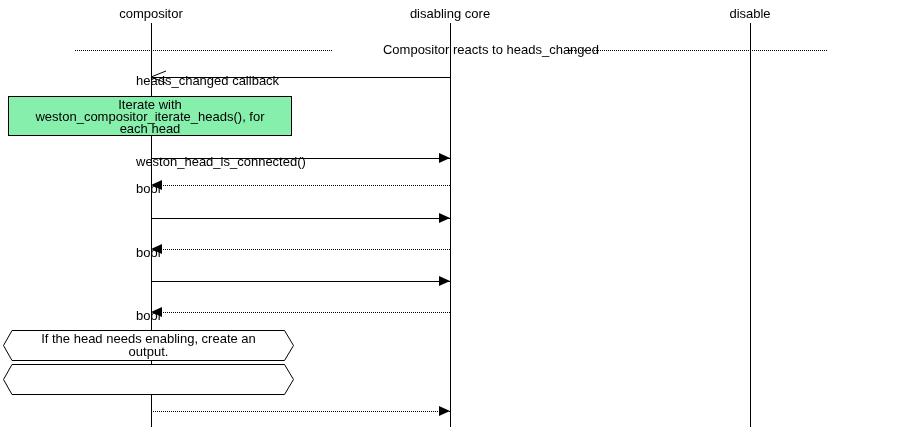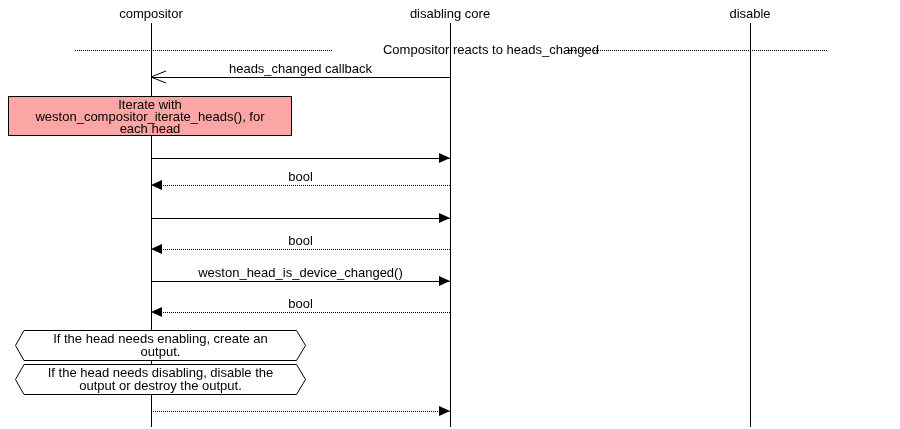--- a/index.html
+++ b/index.html
@@ -41,25 +41,26 @@
     position: absolute;
     top: 42px;
     left: 471px;
     transform: translateX(-50%);
     white-space: nowrap;
     line-height: 15px;
     margin-left: 20px;
   }
   .msg-label {
     position: absolute;
-    left: 151px;
+    left: 136px;
     width: 299px;
-    text-align: center;
+    text-align: left;
     height: 15px;
     line-height: 15px;
+    margin-top: 12px;
   }
   .line-solid {
     position: absolute;
     left: 151px;
     width: 299px;
     height: 0;
     border-top: 1px solid #000000;
   }
   .line-dotted {
     position: absolute;
@@ -87,30 +88,30 @@
   .arr-open {
     position: absolute;
     left: 150px;
   }
   .note-box {
     position: absolute;
     left: 8px;
     top: 96px;
     width: 282px;
     height: 36px;
-    background: #fca5a5;
+    background: #86efac;
     border: 1px solid #000000;
     text-align: center;
     line-height: 12px;
     padding-top: 2px;
     white-space: pre-line;
   }
   .hex {
     position: absolute;
-    left: 15px;
+    left: 3px;
     width: 291px;
     height: 31px;
   }
   .hex svg {
     position: absolute;
     left: 0;
     top: 0;
     display: block;
   }
   .hex-text {
@@ -143,54 +144,52 @@
   <div class="msg-label" style="top:61px">heads_changed callback</div>
   <div class="line-solid" style="top:77px"></div>
   <svg class="arr-open" style="top:70px" width="17" height="14">
     <path d="M16 1 L1 7 L16 13" fill="none" stroke="#000000" stroke-width="1"></path>
   </svg>
 
   <div class="note-box">Iterate with
 weston_compositor_iterate_heads(), for
 each head</div>
 
+  <div class="msg-label" style="top:142px">weston_head_is_connected()</div>
   <div class="line-solid" style="top:158px"></div>
   <div class="arr-r" style="top:153px"></div>
 
   <div class="msg-label" style="top:169px">bool</div>
   <div class="line-dotted" style="top:185px"></div>
   <div class="arr-l" style="top:180px"></div>
 
   <div class="line-solid" style="top:218px"></div>
   <div class="arr-r" style="top:213px"></div>
 
   <div class="msg-label" style="top:233px">bool</div>
   <div class="line-dotted" style="top:249px"></div>
   <div class="arr-l" style="top:244px"></div>
 
-  <div class="msg-label" style="top:265px">weston_head_is_device_changed()</div>
   <div class="line-solid" style="top:281px"></div>
   <div class="arr-r" style="top:276px"></div>
 
   <div class="msg-label" style="top:296px">bool</div>
   <div class="line-dotted" style="top:312px"></div>
   <div class="arr-l" style="top:307px"></div>
 
   <div class="hex" style="top:330px">
     <svg width="291" height="31">
       <polygon points="9,0.5 281.5,0.5 290.5,15.5 281.5,30.5 9,30.5 0.5,15.5" fill="#ffffff" stroke="#000000" stroke-width="1"></polygon>
     </svg>
     <div class="hex-text">If the head needs enabling, create an
 output.</div>
   </div>
 
   <div class="hex" style="top:364px">
     <svg width="291" height="31">
       <polygon points="9,0.5 281.5,0.5 290.5,15.5 281.5,30.5 9,30.5 0.5,15.5" fill="#ffffff" stroke="#000000" stroke-width="1"></polygon>
     </svg>
-    <div class="hex-text">If the head needs disabling, disable the
-output or destroy the output.</div>
   </div>
 
   <div class="line-dotted" style="top:411px"></div>
   <div class="arr-r" style="top:406px"></div>
 
 </div>
 
 </body></html>

